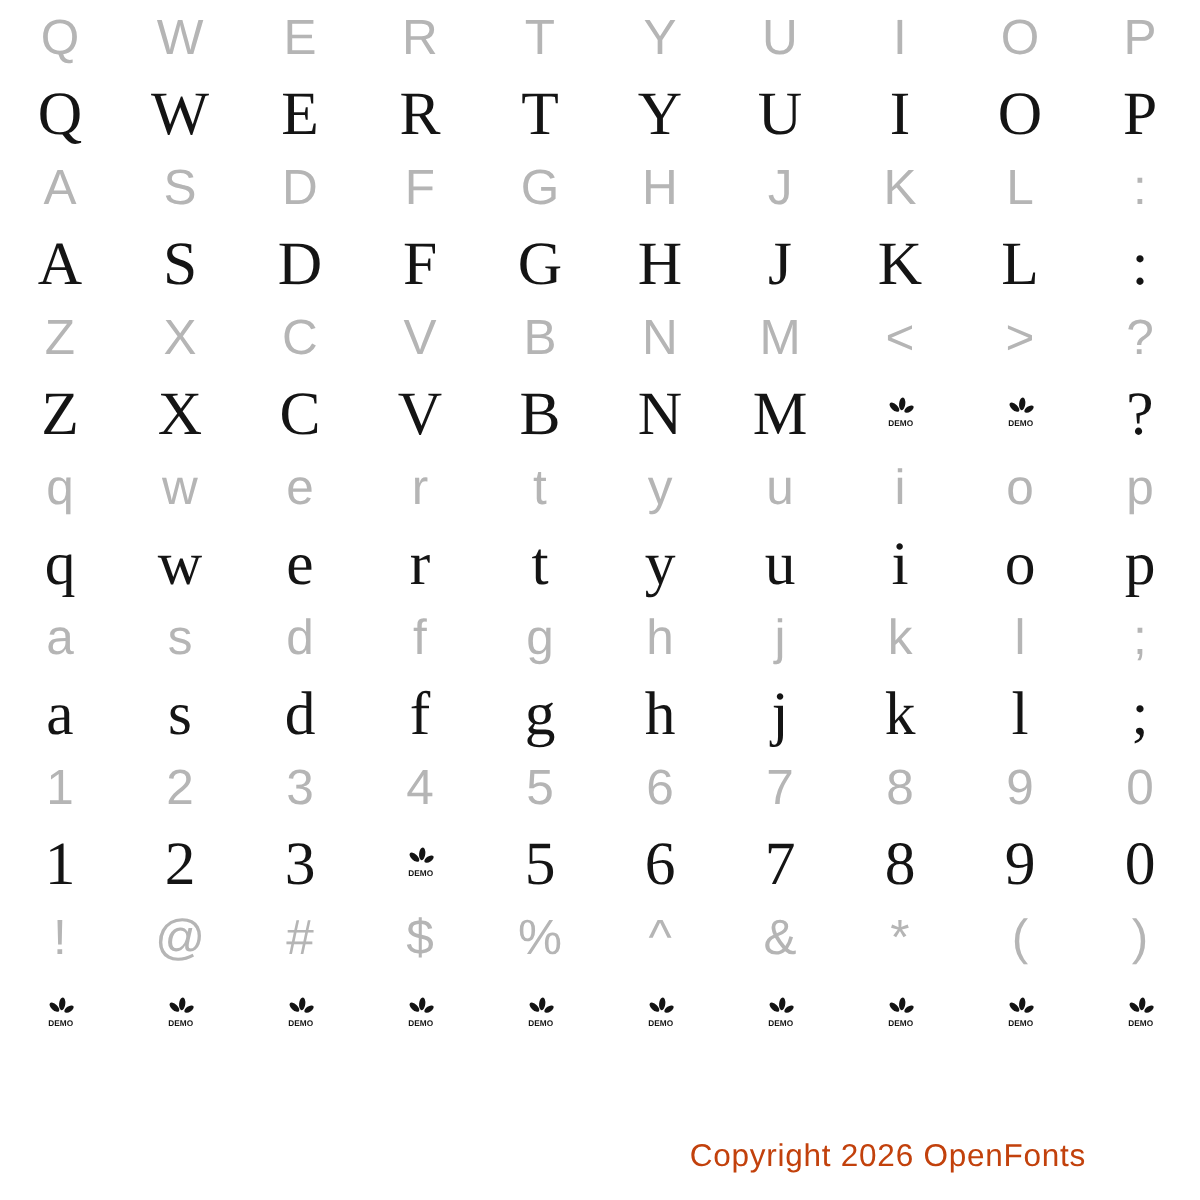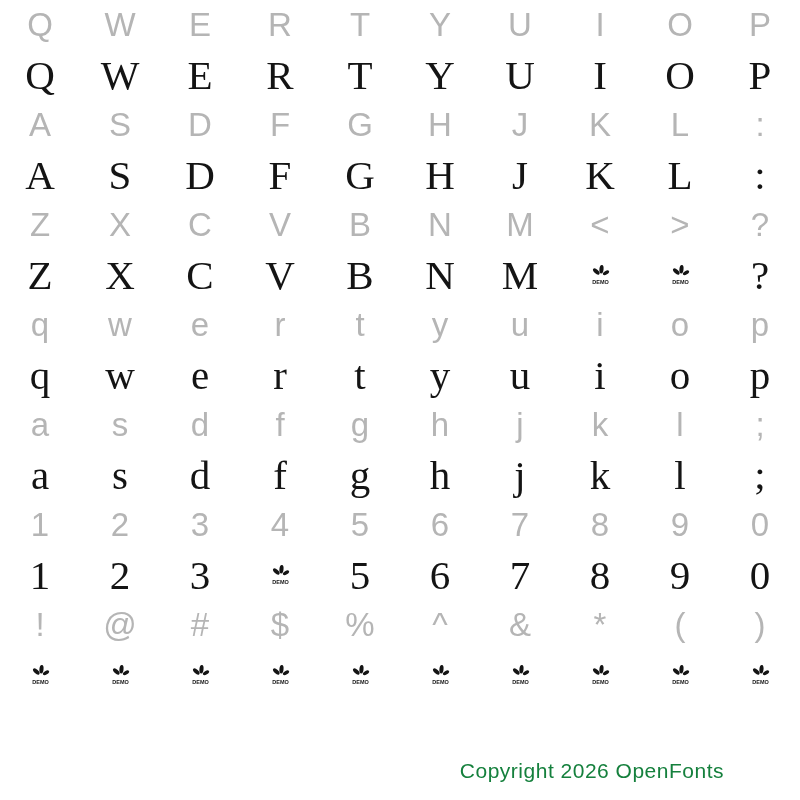--- a/index.html
+++ b/index.html
@@ -51,21 +51,21 @@
   .demo-glyph-svg .demo-label {
     font-family: "Liberation Sans", sans-serif;
     font-weight: bold;
   }
   .copyright-notice {
     position: absolute;
     top: 759px;
     right: 76px;
     font-family: "Liberation Sans", sans-serif;
     font-size: 21px;
-    color: #15803d;
+    color: #c2410c;
     letter-spacing: 0.5px;
   }
 </style>
 </head>
 <body>
 
 <main>
   <div class="glyph-grid" id="glyph-grid">
       <div class="glyph-row muted-sans">
         <span class="glyph-cell">Q</span>

